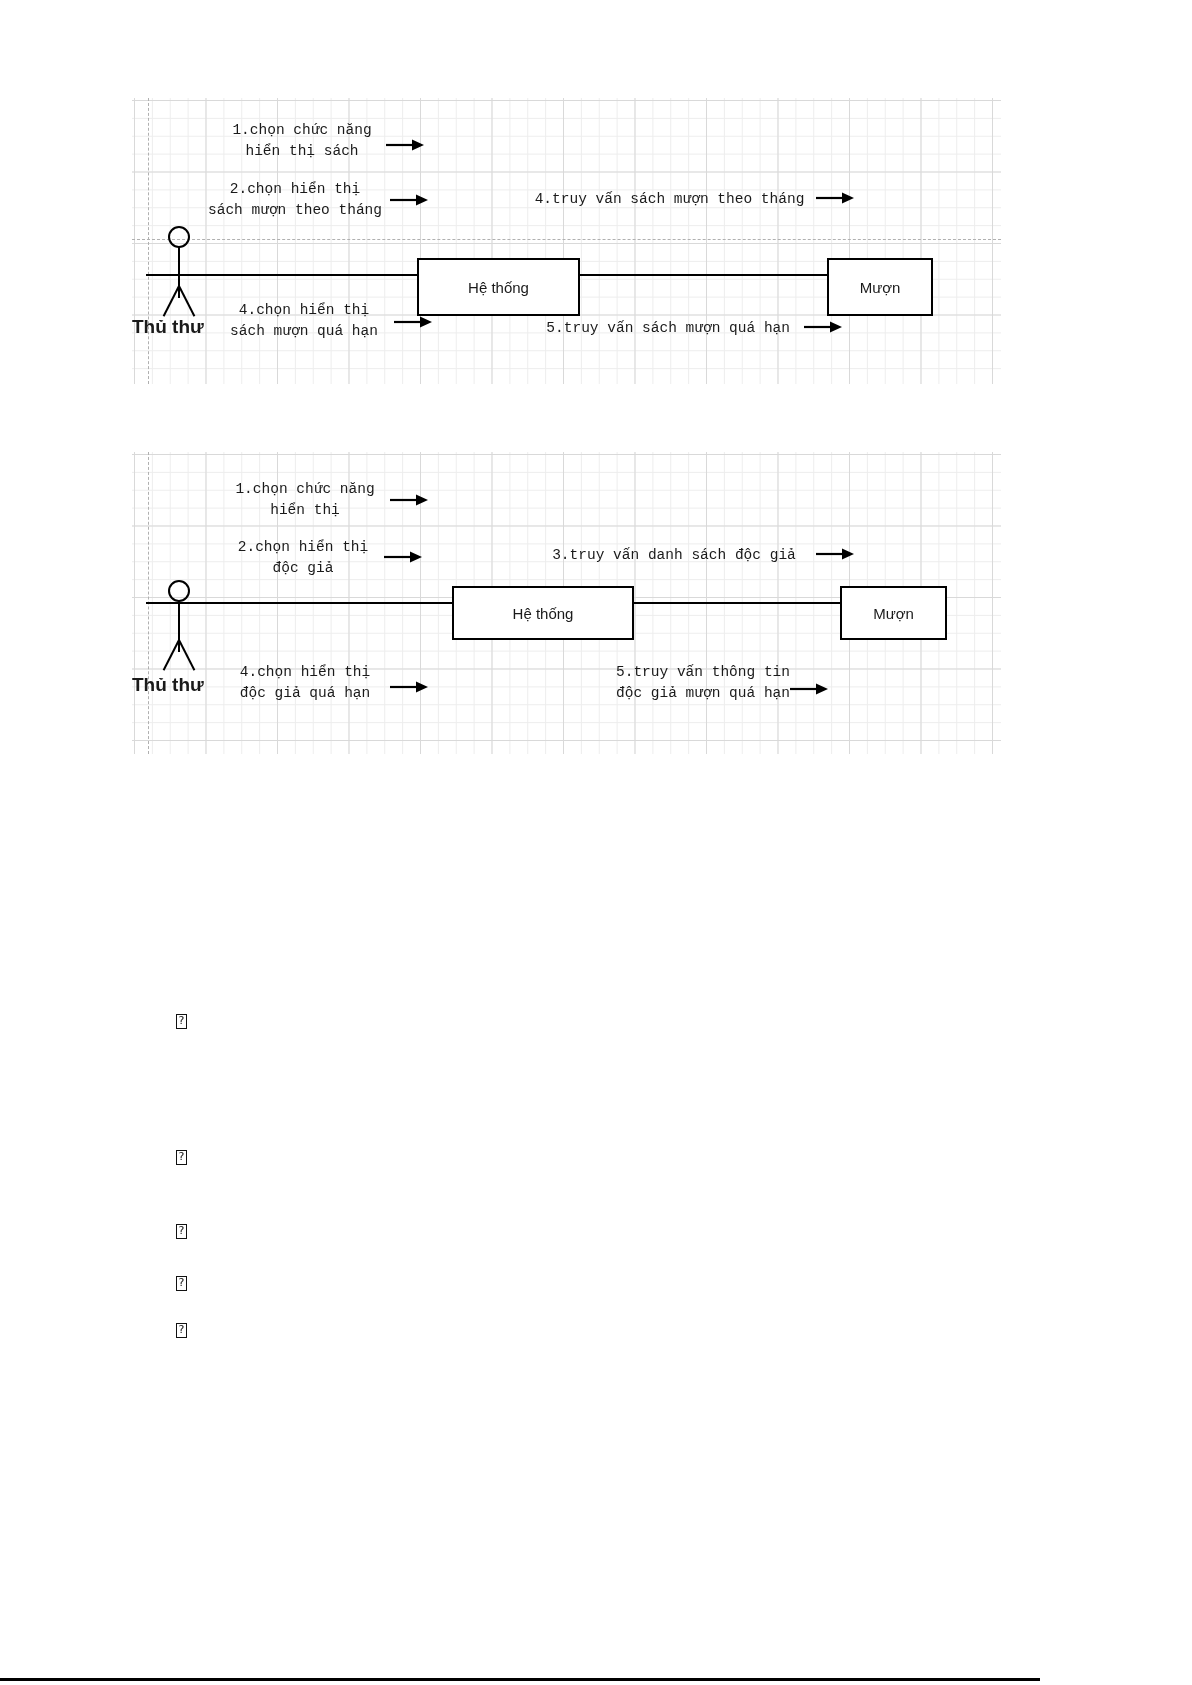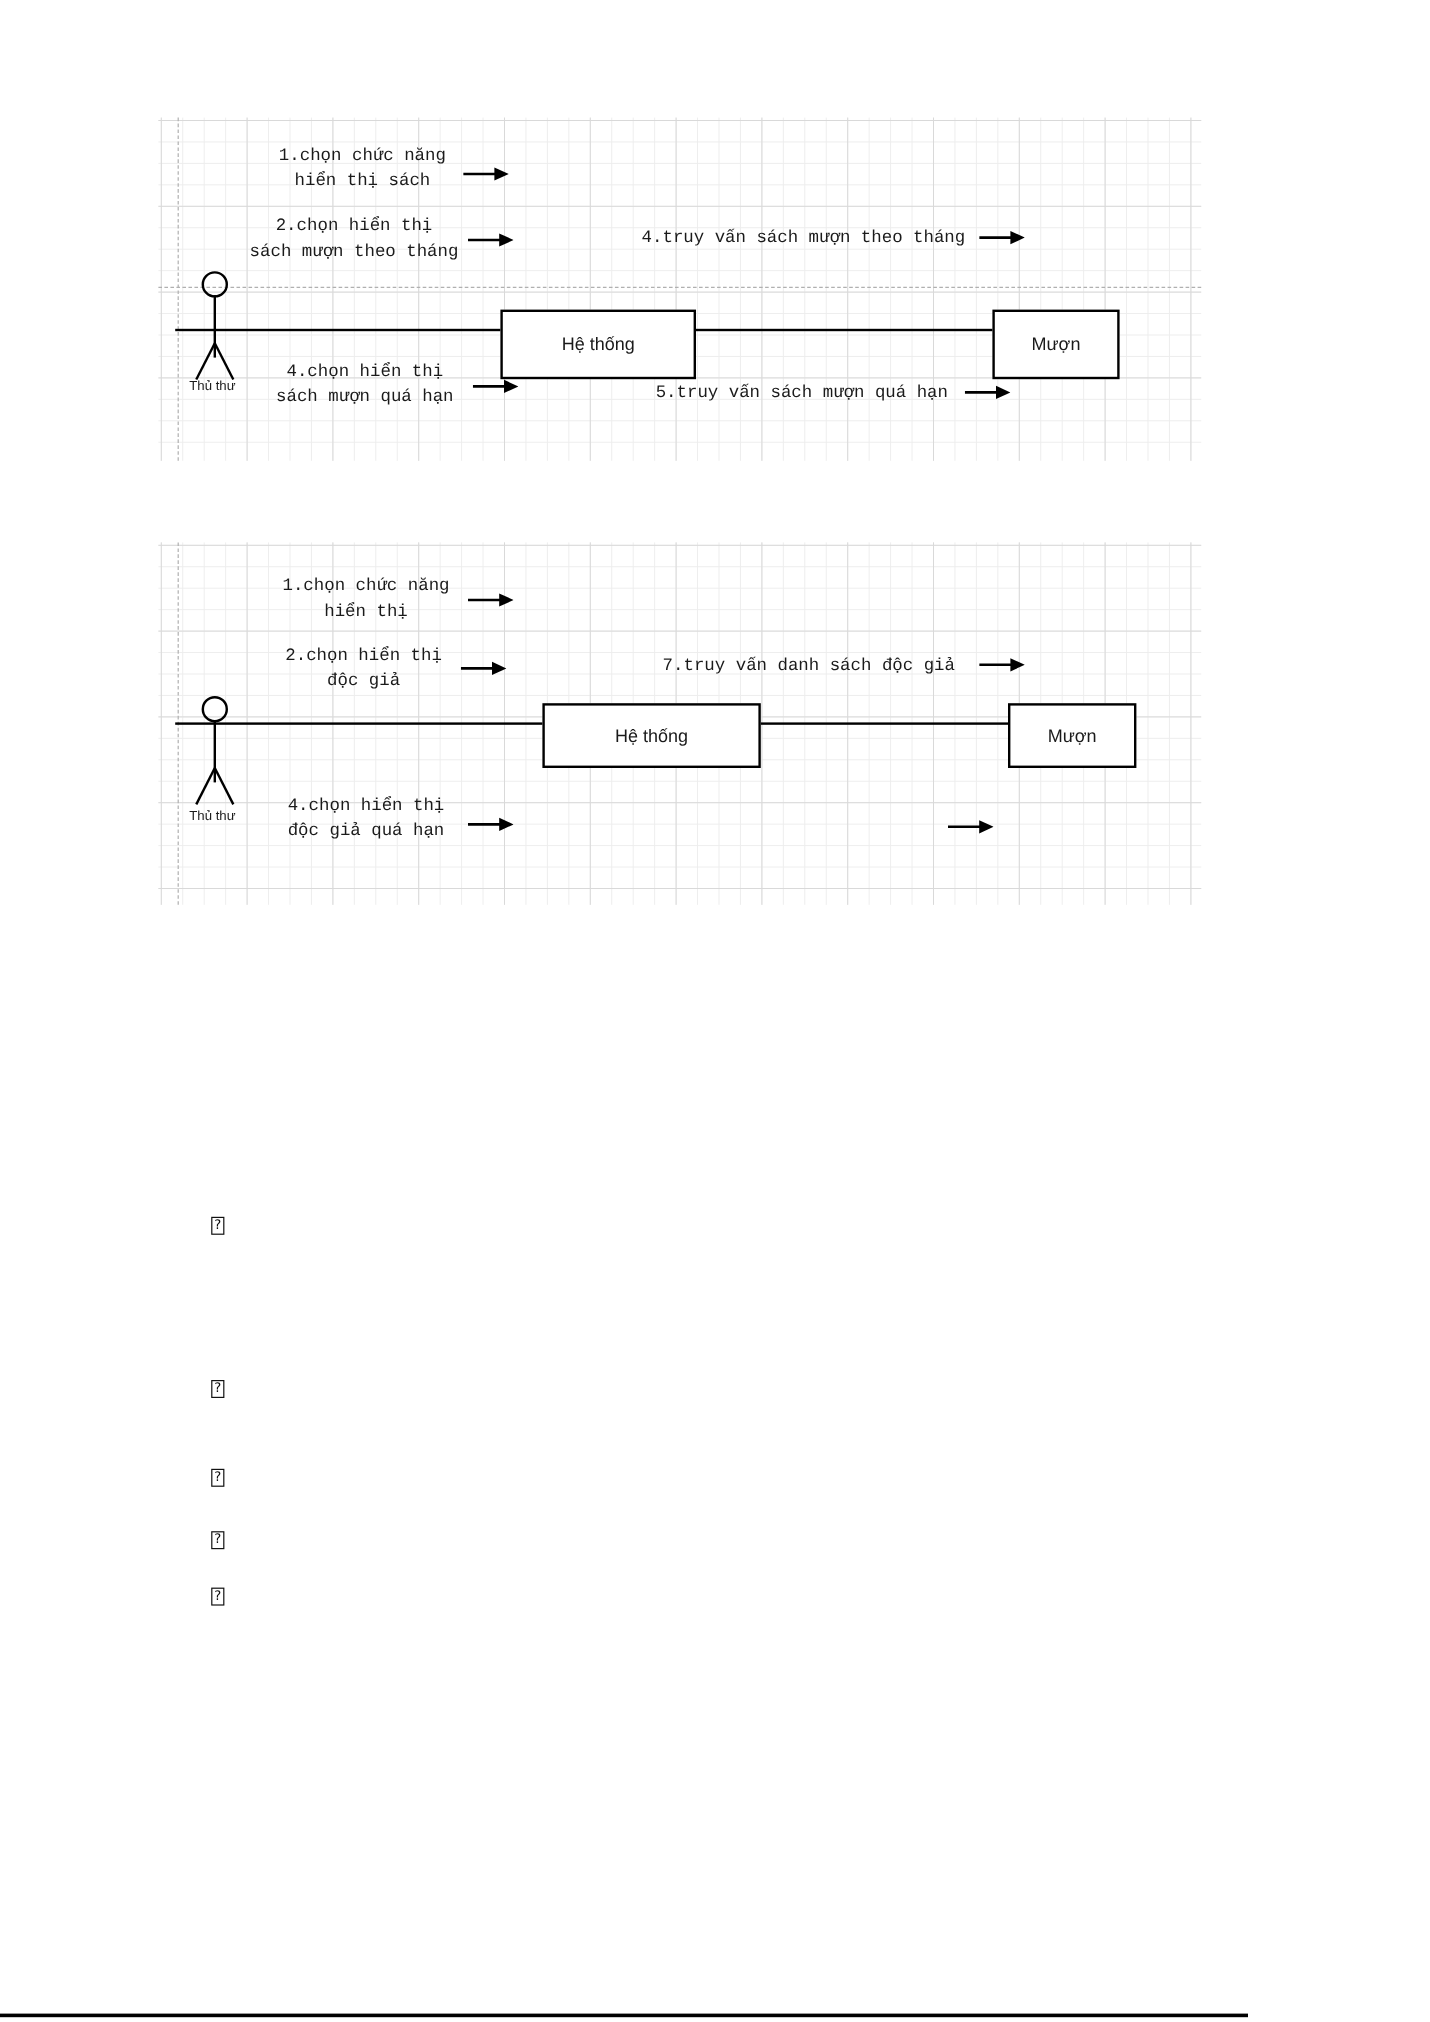--- a/index.html
+++ b/index.html
@@ -74,24 +74,25 @@
     background: #000;
   }
   .actor .leg {
     position: absolute;
     width: 2px;
     background: #000;
     transform-origin: top center;
   }
   .actor-label {
     position: absolute;
-    font-size: 11px;
+    font-size: 19px;
     color: #1a1a1a;
     white-space: nowrap;
-    text-align: center;
+    text-align: left;
+    font-weight: bold;
   }
 
   
   .link {
     position: absolute;
     height: 0;
     border-top: 2px solid #000;
   }
 
   
@@ -255,37 +256,39 @@
 
     <div class="msg" style="left:60px; top:85px; width:222px;">2.chọn hiển thị
 độc giả</div>
     <div class="arrow" style="left:252px; top:98px;">
       <svg width="38" height="14" viewBox="0 0 38 14">
         <line x1="0" y1="7" x2="28" y2="7" stroke="#000" stroke-width="2.2"></line>
         <polygon points="26,1.5 38,7 26,12.5" fill="#000"></polygon>
       </svg>
     </div>
 
-    <div class="msg" style="left:420px; top:93px; width:244px;">7.truy vấn danh sách độc giả</div>
+    <div class="msg" style="left:420px; top:93px; width:244px;">3.truy vấn danh sách độc giả</div>
     <div class="arrow" style="left:684px; top:95px;">
       <svg width="38" height="14" viewBox="0 0 38 14">
         <line x1="0" y1="7" x2="28" y2="7" stroke="#000" stroke-width="2.2"></line>
         <polygon points="26,1.5 38,7 26,12.5" fill="#000"></polygon>
       </svg>
     </div>
 
     <div class="msg" style="left:62px; top:210px; width:222px;">4.chọn hiển thị
 độc giả quá hạn</div>
     <div class="arrow" style="left:258px; top:228px;">
       <svg width="38" height="14" viewBox="0 0 38 14">
         <line x1="0" y1="7" x2="28" y2="7" stroke="#000" stroke-width="2.2"></line>
         <polygon points="26,1.5 38,7 26,12.5" fill="#000"></polygon>
       </svg>
     </div>
 
+    <div class="msg" style="left:462px; top:210px; width:218px;">5.truy vấn thông tin
+độc giả mượn quá hạn</div>
     <div class="arrow" style="left:658px; top:230px;">
       <svg width="38" height="14" viewBox="0 0 38 14">
         <line x1="0" y1="7" x2="28" y2="7" stroke="#000" stroke-width="2.2"></line>
         <polygon points="26,1.5 38,7 26,12.5" fill="#000"></polygon>
       </svg>
     </div>
   </div>
 
   <div class="tofu" style="left:176px; top:1014px;">?</div>
   <div class="tofu" style="left:176px; top:1150px;">?</div>

